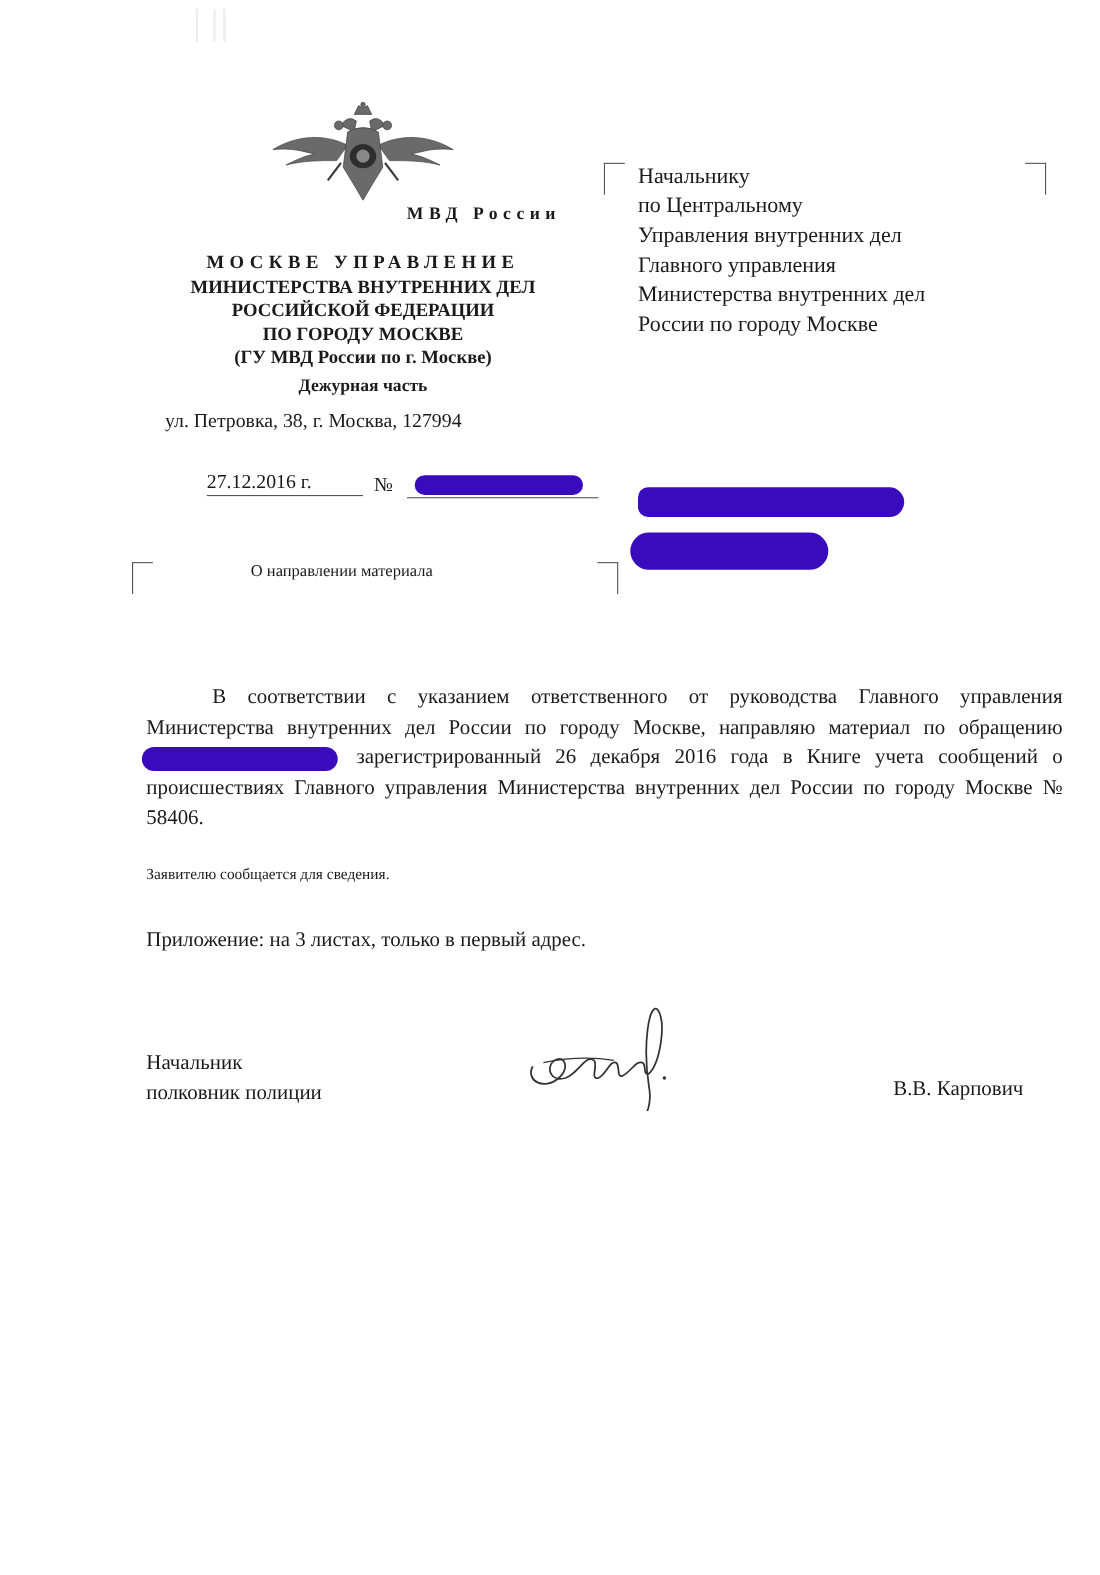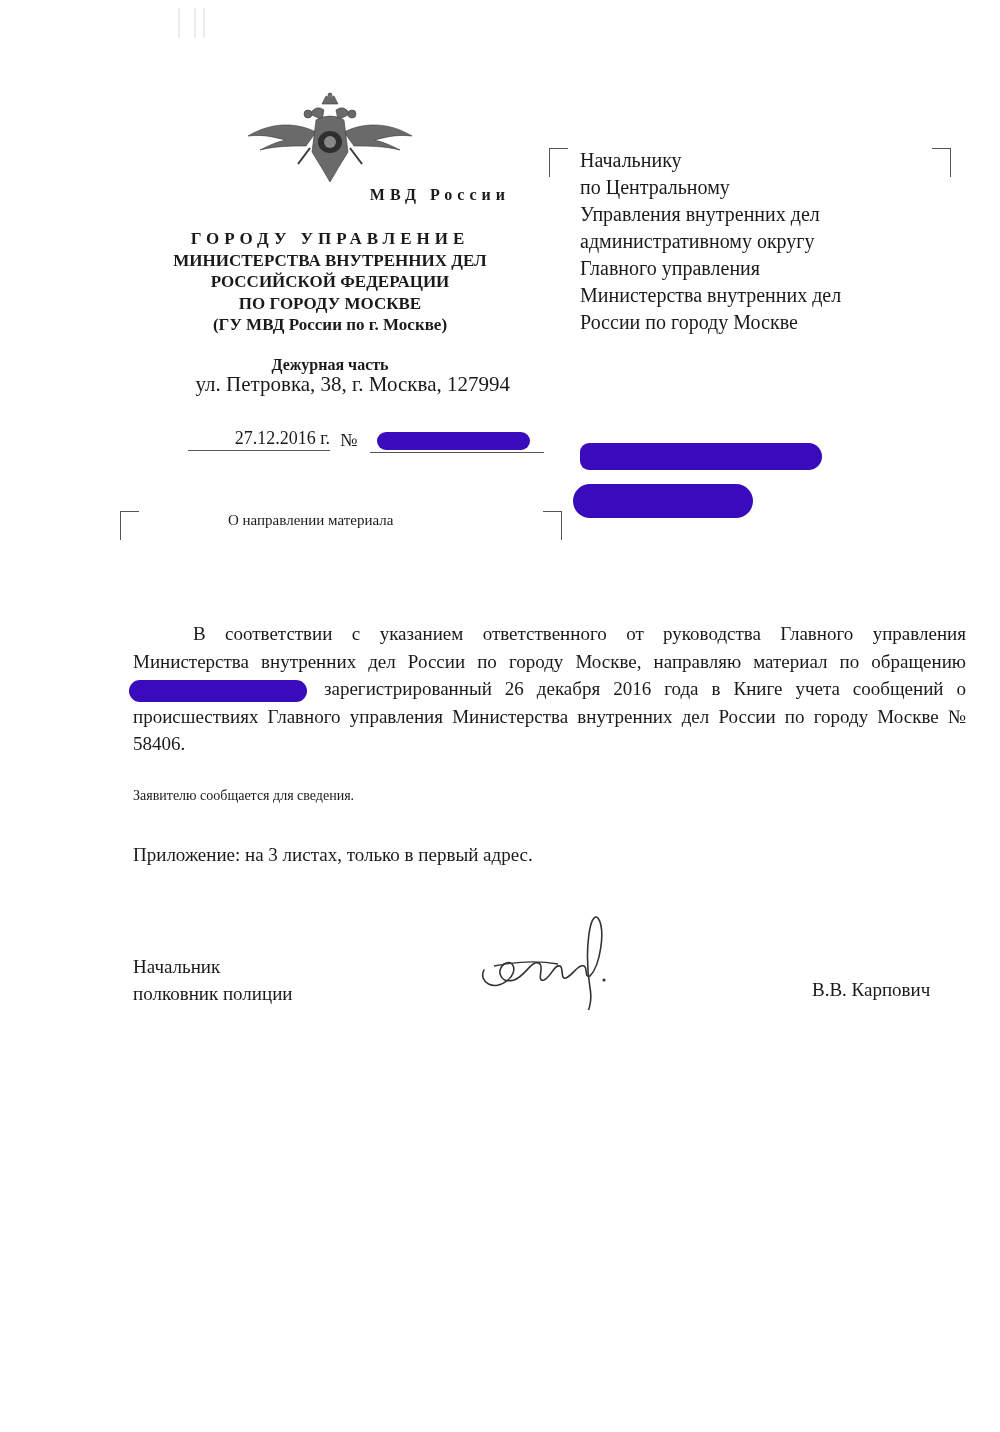--- a/index.html
+++ b/index.html
@@ -14,28 +14,28 @@
     .emblem { left: 246px; top: 92px; width: 168px; height: 92px; }
     .org-short {
       left: 150px; width: 360px; top: 186px; text-align: right;
       font-weight: bold; font-size: 16px; letter-spacing: 5px;
     }
     .org-lines {
       left: 140px; width: 380px; top: 228px; text-align: center;
       font-weight: bold; font-size: 17px; line-height: 21.5px;
     }
     .org-lines .spaced { letter-spacing: 5px; }
-    .org-lines .dept { font-size: 16px; margin-top: 18px; }
+    .org-lines .dept { font-size: 16px; margin-top: 4px; }
     .org-address {
-      left: 150px; width: 360px; top: 372px; text-align: right; font-size: 21px;
+      left: 150px; width: 360px; top: 372px; text-align: left; font-size: 18px;
     }
 
     
     .date-field {
-      left: 188px; top: 428px; width: 142px; text-align: right;
+      left: 188px; top: 428px; width: 142px; text-align: left;
       font-size: 18px; border-bottom: 1px solid #555; padding-bottom: 1px;
     }
     .num-sign { left: 340px; top: 430px; font-size: 18px; }
     .num-field { left: 370px; top: 452px; width: 174px; border-bottom: 1px solid #555; height: 0; }
 
     
     .redact { position: absolute; background: #3a0bbd; border-radius: 999px; }
 
     
     .corner { position: absolute; width: 18px; height: 28px; border-color: #555; border-style: solid; border-width: 0; }
@@ -98,21 +98,21 @@
       <line x1="104" y1="56" x2="116" y2="72" stroke-width="2"></line>
     </g>
     <ellipse cx="84" cy="50" rx="12" ry="11" fill="#2e2e2e"></ellipse>
     <ellipse cx="84" cy="50" rx="6" ry="6" fill="#888"></ellipse>
   </svg>
 </div>
 
 <div class="abs org-short">МВД России</div>
 
 <div class="abs org-lines">
-  <div class="spaced">ГОРОДУ УПРАВЛЕНИЕ</div>
+  <div class="spaced">МОСКВЕ УПРАВЛЕНИЕ</div>
   <div>МИНИСТЕРСТВА ВНУТРЕННИХ ДЕЛ</div>
   <div>РОССИЙСКОЙ ФЕДЕРАЦИИ</div>
   <div>ПО ГОРОДУ МОСКВЕ</div>
   <div>(ГУ МВД России по г. Москве)</div>
   <div class="dept">Дежурная часть</div>
 </div>
 
 <div class="abs org-address">ул. Петровка, 38, г. Москва, 127994</div>
 
 <div class="abs date-field">27.12.2016 г.</div>
@@ -120,21 +120,20 @@
 <div class="abs num-field"></div>
 <div class="redact" style="left:377px; top:432px; width:153px; height:18px;"></div>
 
 <div class="corner tl" style="left:549px; top:148px;"></div>
 <div class="corner tr" style="left:932px; top:148px;"></div>
 
 <div class="abs addressee">
   <div>Начальнику</div>
   <div>по Центральному</div>
   <div>Управления внутренних дел</div>
-  <div>административному округу</div>
   <div>Главного управления</div>
   <div>Министерства внутренних дел</div>
   <div>России по городу Москве</div>
 </div>
 
 <div class="redact" style="left:580px; top:443px; width:242px; height:27px; border-radius:20px 30px 30px 20px;"></div>
 <div class="redact" style="left:573px; top:484px; width:180px; height:34px;"></div>
 
 <div class="corner tl" style="left:120px; top:511px;"></div>
 <div class="corner tr" style="left:543px; top:511px;"></div>

